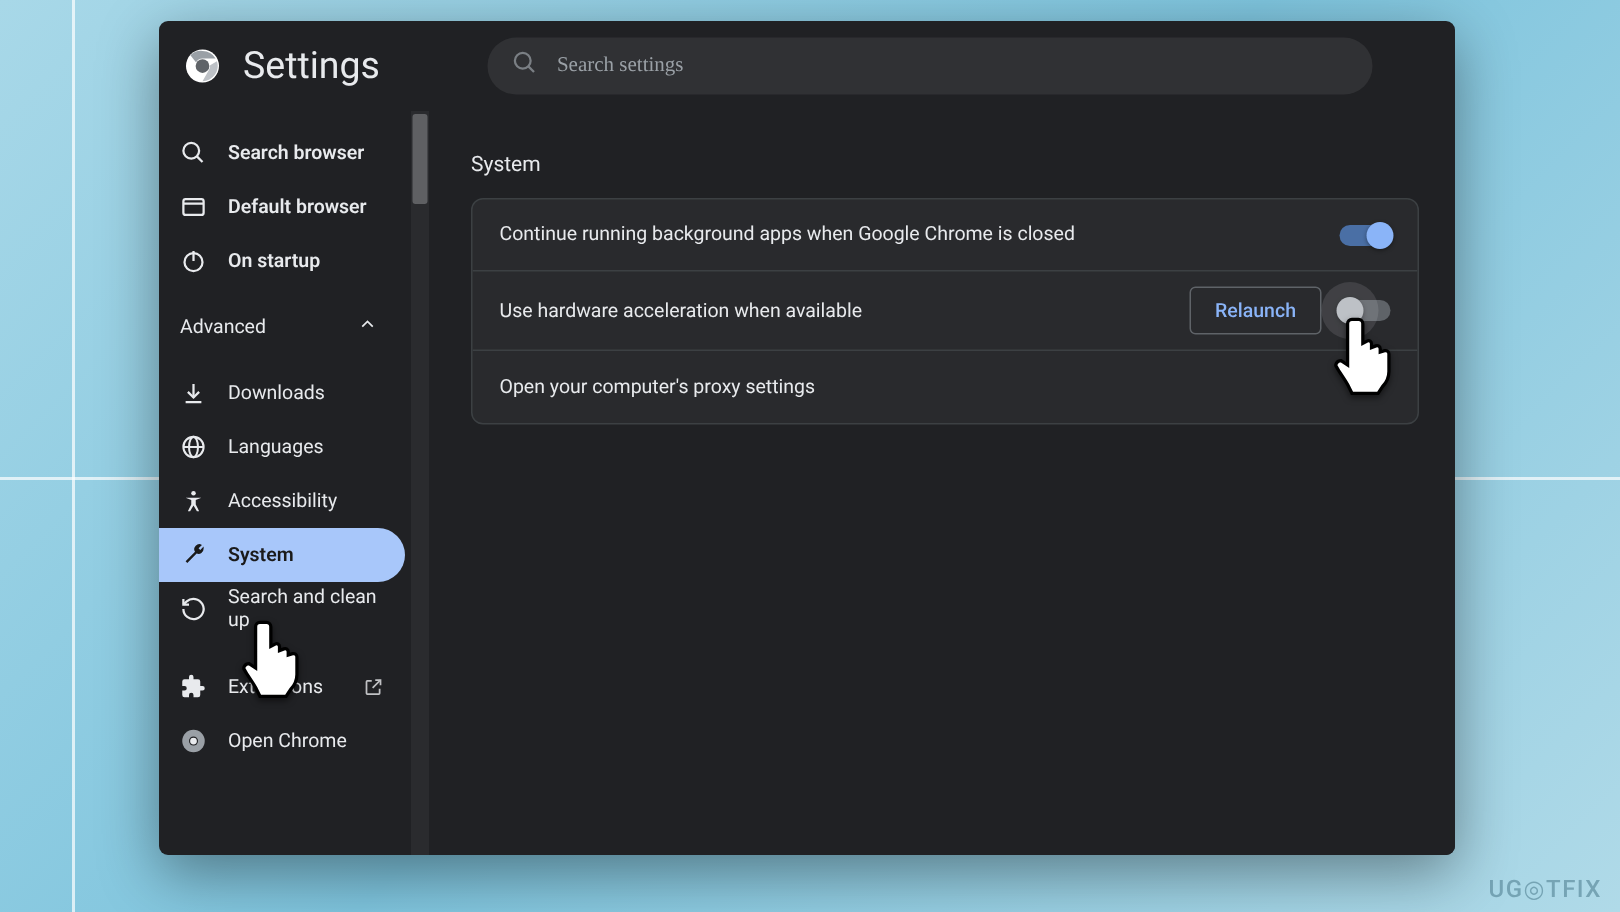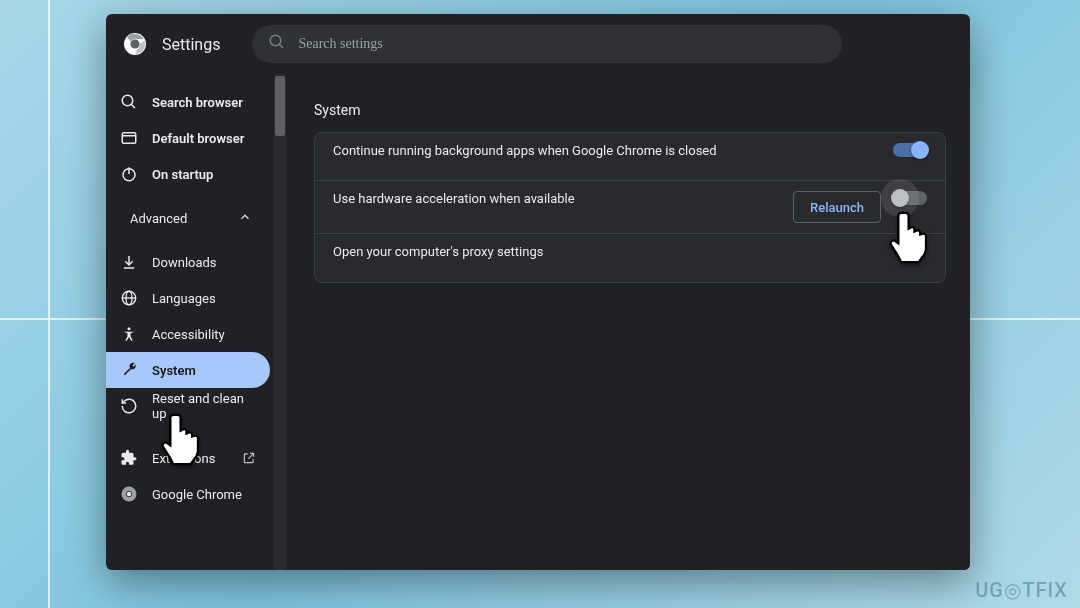--- a/index.html
+++ b/index.html
@@ -1,48 +1,48 @@
 <!DOCTYPE html>
 <html><head>
 <meta charset="utf-8">
 <style>
   * { margin: 0; padding: 0; box-sizing: border-box; font-family: -apple-system, BlinkMacSystemFont, "Segoe UI", Roboto, sans-serif; }
   body { width: 1080px; height: 608px; background: linear-gradient(135deg, #a8d8e8 0%, #7ec4dd 50%, #b0dae8 100%); position: relative; overflow: hidden; }
   .bg-lines::before { content:""; position:absolute; left:48px; top:0; bottom:0; width:2px; background:#fff; opacity:.7;}
   .bg-lines::after { content:""; position:absolute; left:0; right:0; top:318px; height:2px; background:#fff; opacity:.7;}
-  .watermark { position:absolute; right:12px; bottom:6px; color:#4a7a8c; font-size:20px; letter-spacing:1px; font-weight:500; opacity:.55; }
+  .watermark { position:absolute; right:12px; bottom:6px; color:#4a7a8c; font-size:16px; letter-spacing:1px; font-weight:500; opacity:.55; }
   .chrome-window { position:absolute; left:106px; top:14px; width:864px; height:556px; background:#202124; border-radius:6px; overflow:hidden; box-shadow:0 12px 40px rgba(0,0,0,.4); color:#e8eaed; }
   
   .header { display:flex; align-items:center; height:60px; padding:0 18px; gap:16px; }
   .chrome-logo { width:22px; height:22px; border-radius:50%; background:#fff; display:flex; align-items:center; justify-content:center; }
   .chrome-logo svg { width:22px; height:22px; }
-  .header-title { font-size:16px; font-weight:400; color:#e8eaed; margin-right:16px; }
+  .header-title { font-size:25px; font-weight:400; color:#e8eaed; margin-right:56px; }
   .search-bar { flex:1; max-width:590px; height:38px; background:#303134; border-radius:20px; display:flex; align-items:center; padding:0 16px; gap:12px; }
   .search-bar svg { width:18px; height:18px; opacity:.7; }
   .search-bar input { flex:1; background:transparent; border:none; outline:none; color:#e8eaed; font-size:14px;font-family:Liberation Serif, serif; }
   .search-bar input::placeholder { color:#9aa0a6; }
   
   .body { display:flex; height:calc(100% - 60px); }
   .sidebar { width:180px; position:relative; padding-top:10px; overflow:hidden; }
   .scrollbar-gutter { position:absolute; right:0; top:0; bottom:0; width:12px; background:#2a2b2e; }
   .scroll-thumb { position:absolute; right:1px; top:2px; width:10px; height:60px; background:#5f6063; border-radius:2px; }
   .nav-item { display:flex; align-items:center; gap:14px; height:36px; padding:0 14px; font-size:13px; color:#e8eaed; cursor:pointer; border-radius:0 18px 18px 0; margin-right:16px; }
   .nav-item.bold { font-weight:600; }
   .nav-item.active { background:#a8c7fa; color:#1a1a1a; font-weight:600; }
   .nav-item .icon { width:18px; height:18px; display:flex; align-items:center; justify-content:center; flex-shrink:0; }
   .nav-item .icon svg { width:18px; height:18px; }
   .nav-spacer { height:8px; }
-  .section-header { display:flex; align-items:center; justify-content:space-between; height:36px; padding:0 18px 0 24px; font-size:13px; color:#e8eaed; margin-right:16px; cursor:pointer; }
+  .section-header { display:flex; align-items:center; justify-content:space-between; height:36px; padding:0 18px 0 14px; font-size:13px; color:#e8eaed; margin-right:16px; cursor:pointer; }
   .section-header svg { width:14px; height:14px; }
   .ext-link { margin-left:auto; width:14px; height:14px; opacity:.8; }
   
   .main { flex:1; padding:28px 24px 0 28px; background:#202124; }
   .section-title { font-size:14px; color:#e8eaed; margin-bottom:14px; font-weight:400; }
   .card { background:#292a2d; border:1px solid #3c4043; border-radius:8px; overflow:hidden; }
-  .row { display:flex; min-height:48px; padding:10px 18px; border-bottom:1px solid #3c4043; font-size:13px; color:#e8eaed; gap:12px; }
+  .row { display:flex; align-items:center; min-height:48px; padding:10px 18px; border-bottom:1px solid #3c4043; font-size:13px; color:#e8eaed; gap:12px; }
   .row:last-child { border-bottom:none; }
   .row .label { flex:1; }
   .relaunch-btn { border:1px solid #5f6368; background:transparent; color:#8ab4f8; font-size:13px; font-weight:500; height:32px; padding:0 16px; border-radius:4px; cursor:pointer; }
   
   .toggle { width:34px; height:14px; border-radius:8px; position:relative; cursor:pointer; flex-shrink:0; }
   .toggle .knob { width:18px; height:18px; border-radius:50%; position:absolute; top:-2px; box-shadow:0 1px 3px rgba(0,0,0,.4); }
   .toggle.on { background:#4a6fa5; }
   .toggle.on .knob { right:-2px; background:#8ab4f8; }
   .toggle.off { background:#5f6368; }
   .toggle.off .knob { left:-2px; background:#bdc1c6; }
@@ -156,21 +156,21 @@
           </span>
         <span>System</span>
       </div>
       <div class="nav-item">
         <span class="icon">
             <svg viewBox="0 0 24 24" fill="none" stroke="#e8eaed" stroke-width="2">
               <path d="M3 12a9 9 0 1 0 3-6.7L3 8"></path>
               <polyline points="3 3 3 8 8 8"></polyline>
             </svg>
           </span>
-        <span>Reset and clean up</span>
+        <span>Search and clean up</span>
       </div>
 
       <div class="nav-spacer"></div>
         <div class="nav-spacer"></div>
 
       <div class="nav-item">
         <span class="icon">
             <svg viewBox="0 0 24 24" fill="#e8eaed">
               <path d="M20 11h-2V7a2 2 0 0 0-2-2h-4V3a2 2 0 1 0-4 0v2H4a2 2 0 0 0-2 2v4h2a2 2 0 1 1 0 4H2v4a2 2 0 0 0 2 2h4v-2a2 2 0 1 1 4 0v2h4a2 2 0 0 0 2-2v-4h2a2 2 0 1 0 0-4z"></path>
             </svg>
@@ -183,21 +183,21 @@
             </svg></span>
       </div>
       <div class="nav-item">
         <span class="icon">
             <svg viewBox="0 0 24 24">
               <circle cx="12" cy="12" r="10" fill="#9aa0a6"></circle>
               <circle cx="12" cy="12" r="4" fill="#202124"></circle>
               <circle cx="12" cy="12" r="3" fill="#e8eaed"></circle>
             </svg>
           </span>
-        <span>Google Chrome</span>
+        <span>Open Chrome</span>
       </div>
 
       <div class="scrollbar-gutter">
         <div class="scroll-thumb"></div>
       </div>
     </div>
 
     <div class="main">
       <div class="section-title">System</div>
       <div class="card">

